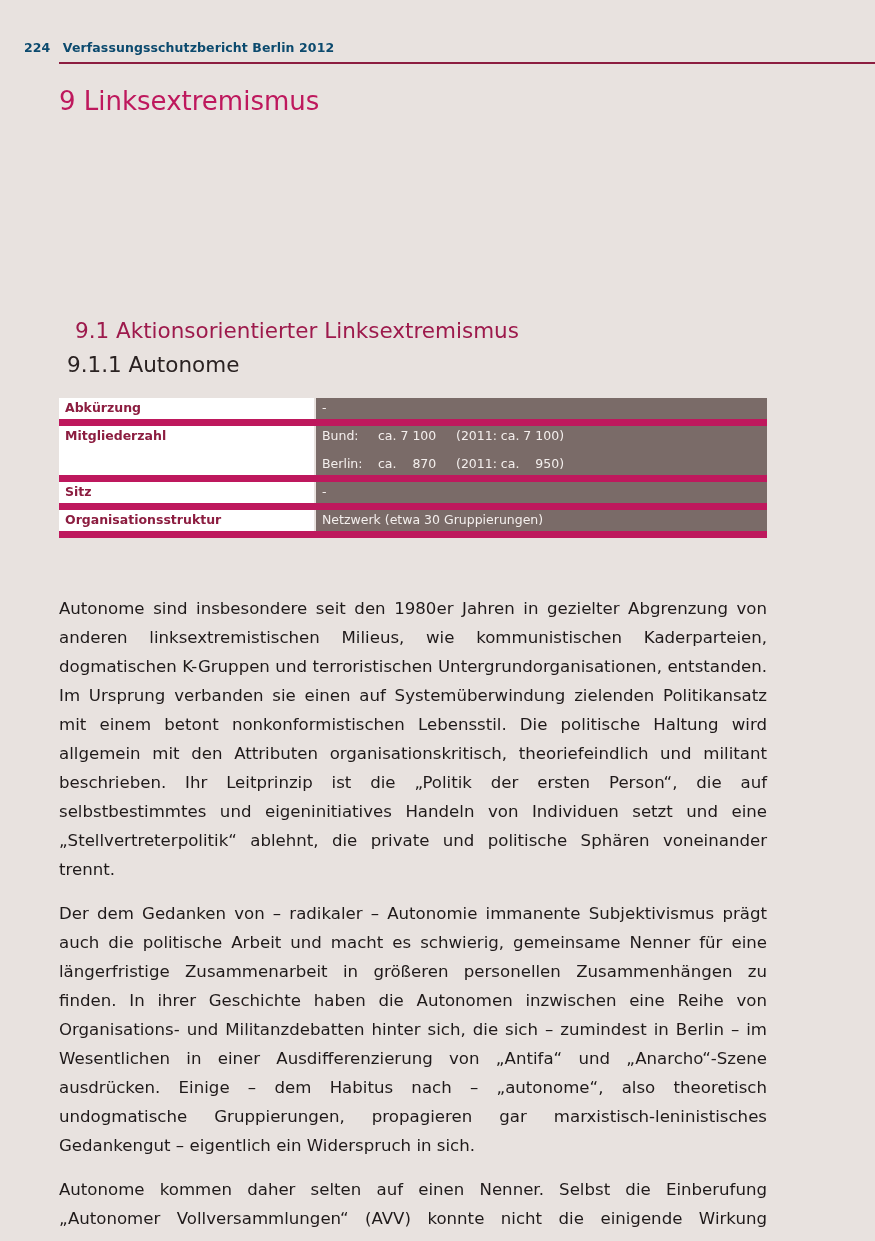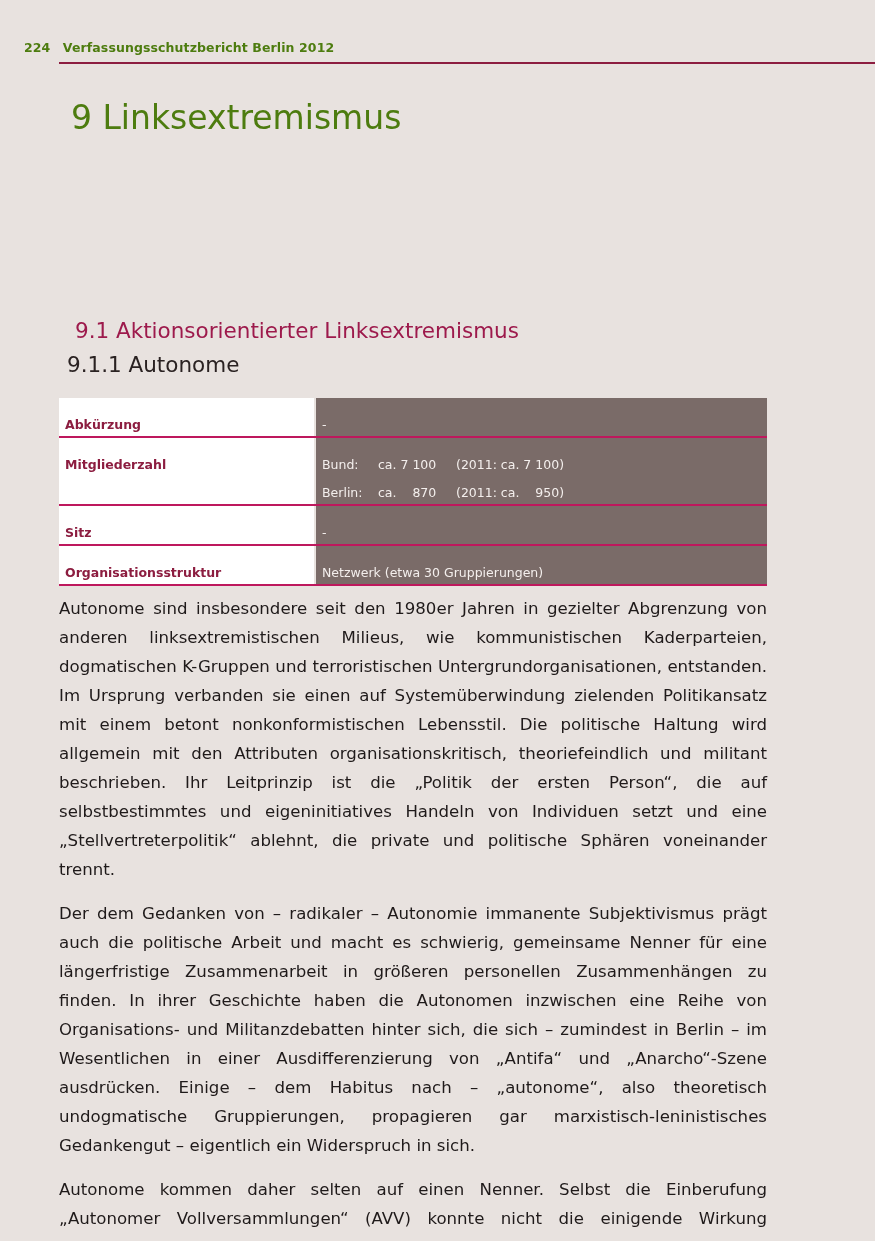--- a/index.html
+++ b/index.html
@@ -6,48 +6,48 @@
   body {
     width: 875px; height: 1241px;
     background: #e8e2df;
     font-family: "DejaVu Sans", sans-serif;
     color: #1f1a1a;
     position: relative;
     overflow: hidden;
   }
   .running-head {
     position: absolute; left: 24px; top: 40px;
-    font-size: 12.5px; font-weight: bold; color: #4d7c0f;
+    font-size: 12.5px; font-weight: bold; color: #0c4a6e;
     letter-spacing: 0.1px;
   }
   .running-head .pno { margin-right: 8px; }
   .head-rule {
     position: absolute; left: 59px; right: 0; top: 62px;
     height: 2px; background: #8c1d40;
   }
   .chapter-title {
     position: absolute; left: 59px; top: 86px;
-    font-size: 33px; color: #4d7c0f; margin: 12px; font-weight: normal;
+    font-size: 26px; color: #be185d; margin: 0; font-weight: normal;
   }
   .section-title {
     position: absolute; left: 59px; top: 302px;
     font-size: 21.5px; color: #9d1a4c; margin: 16px; font-weight: normal;
   }
   .subsection-title {
     position: absolute; left: 59px; top: 344px;
     font-size: 21.5px; color: #2a2222; margin: 8px; font-weight: normal;
   }
   table.info {
     position: absolute; left: 59px; top: 398px;
     width: 708px; border-collapse: collapse;
     font-size: 12.5px;
   }
   table.info td {
-    padding: 19px 6px 3px 6px; vertical-align: top;
-    border-bottom: 2px solid #be185d;
+    padding: 2px 6px 3px 6px; vertical-align: top;
+    border-bottom: 7px solid #be185d;
     height: 16px; line-height: 16px;
   }
   table.info td.k {
     width: 243px; background: #ffffff; color: #8c1d40; font-weight: bold;
     border-right: 2px solid #e8e2df;
   }
   table.info td.v { background: #7a6b68; color: #f4efed; }
   .mgrid { display: grid; grid-template-columns: 56px 78px auto; }
   .mgrid .row2 { margin-top: 12px; }
   .body-text {

